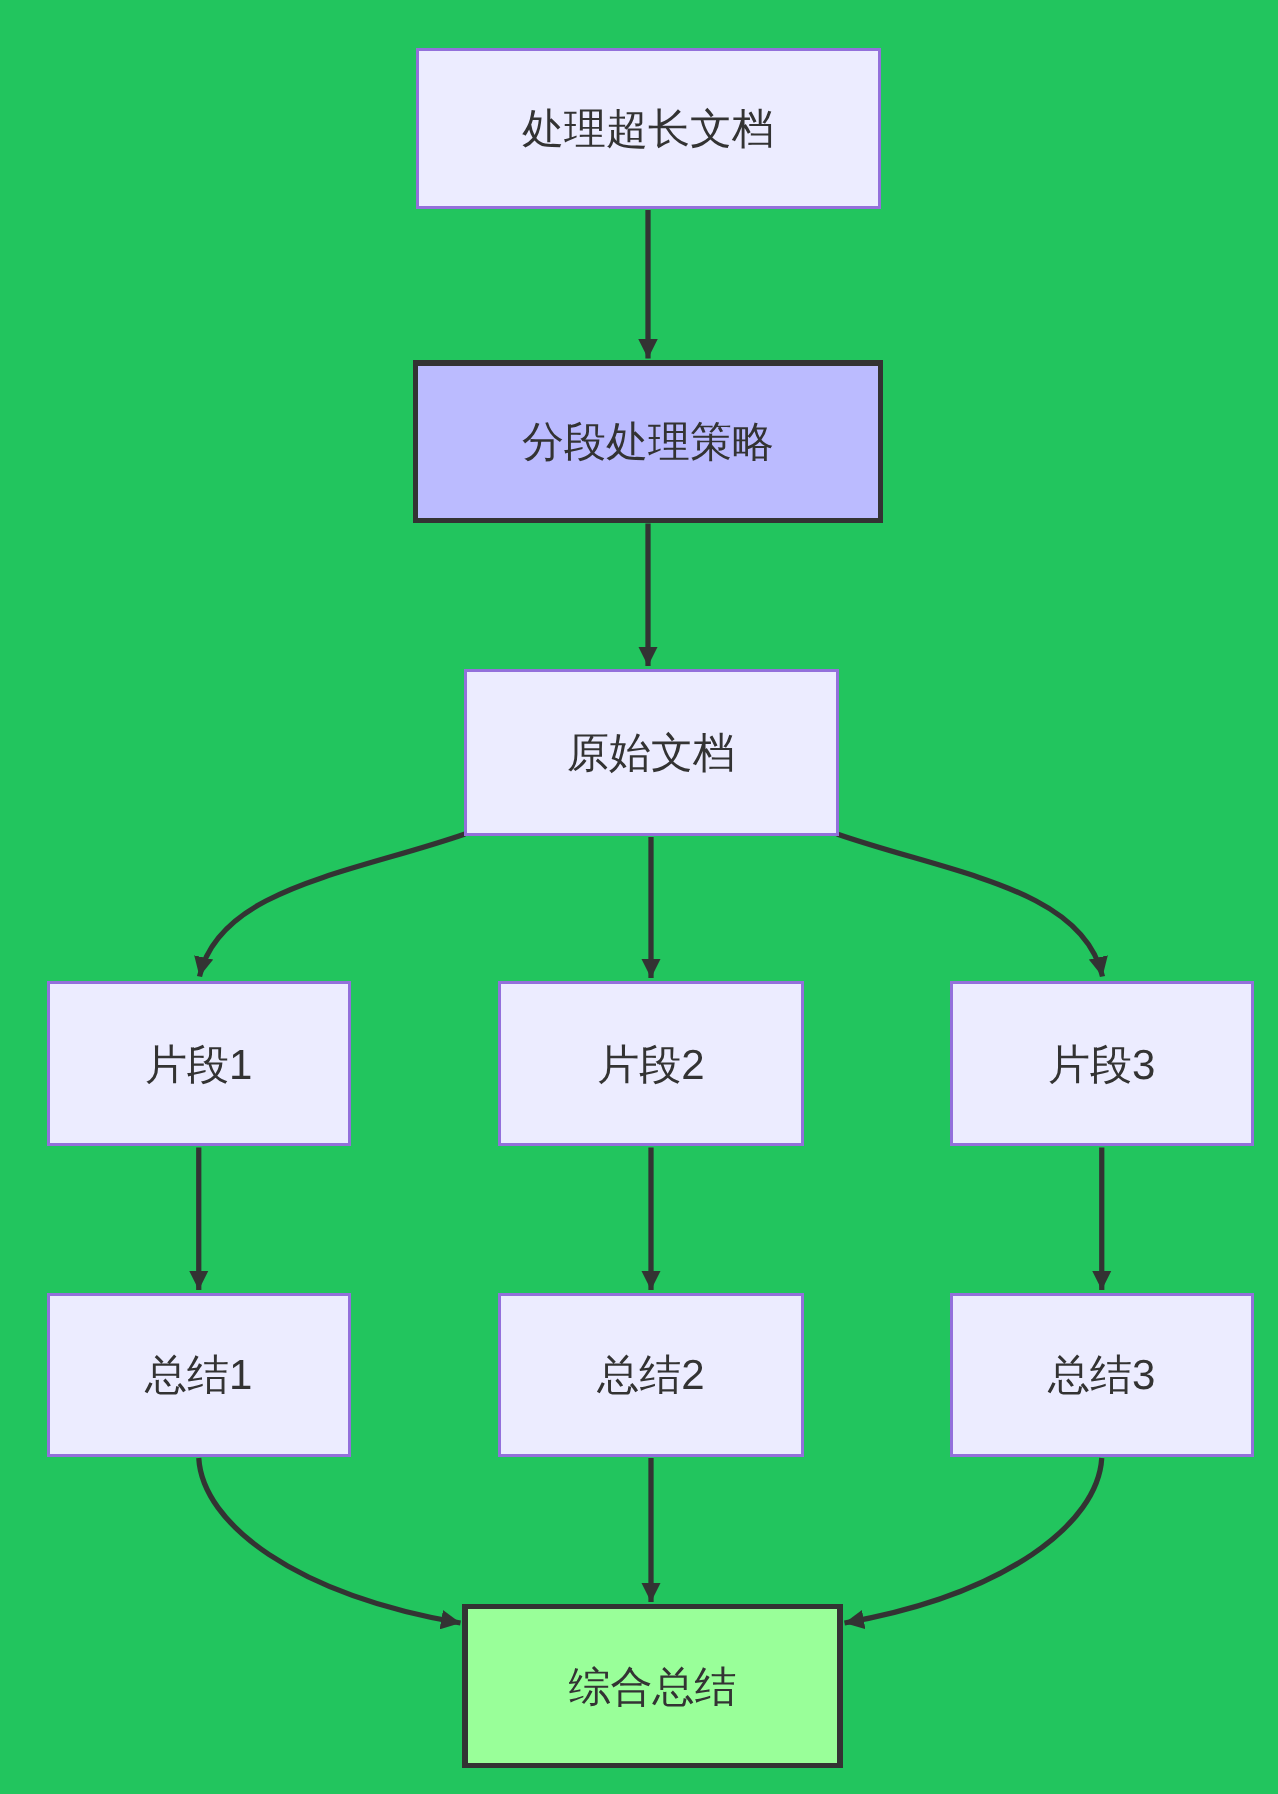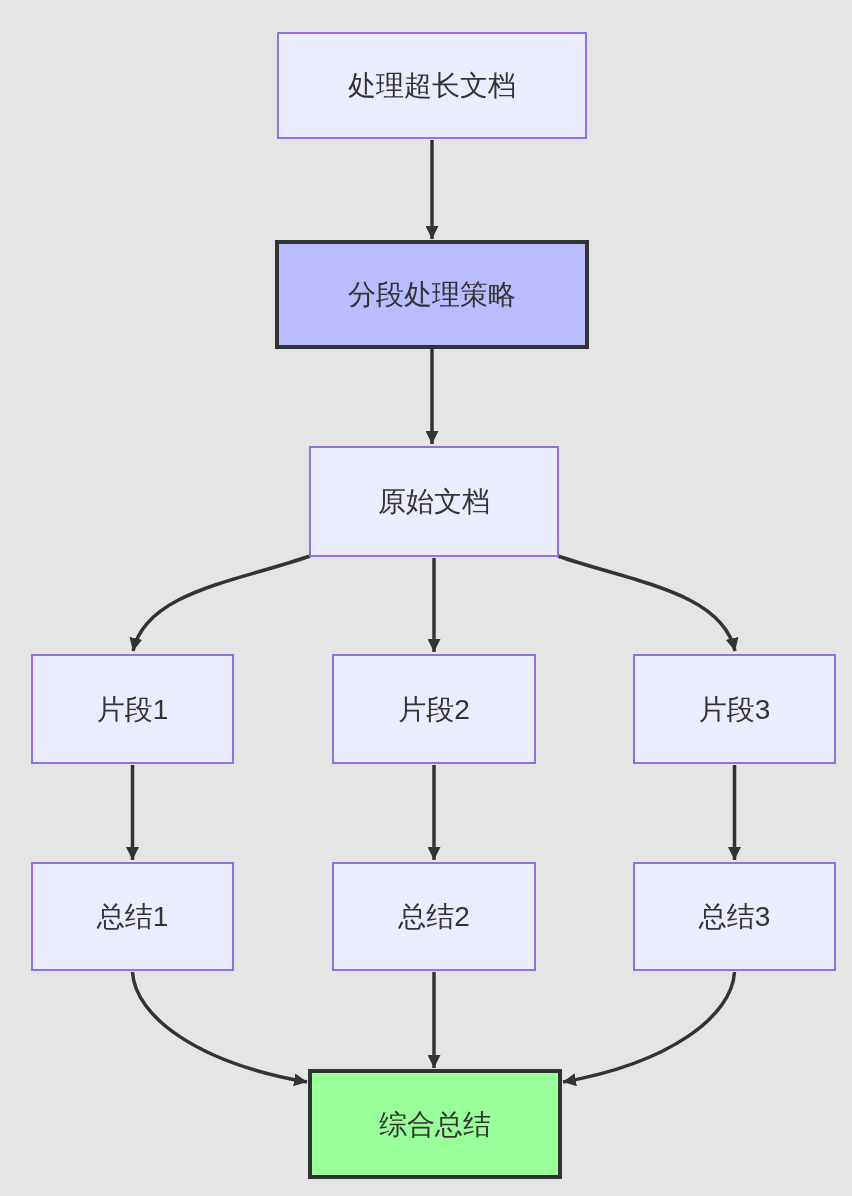--- a/index.html
+++ b/index.html
@@ -3,21 +3,21 @@
 <meta charset="utf-8">
 <style>
   html, body {
     margin: 0;
     padding: 0;
     background: #ffffff;
   }
   .canvas-wrap {
     width: 852px;
     height: 1196px;
-    background: #e5e5e5;
+    background: #22c55e;
     position: relative;
   }
   svg {
     display: block;
   }
   .node rect {
     shape-rendering: crispEdges;
   }
   .node-default rect {
     fill: #ECECFF;

